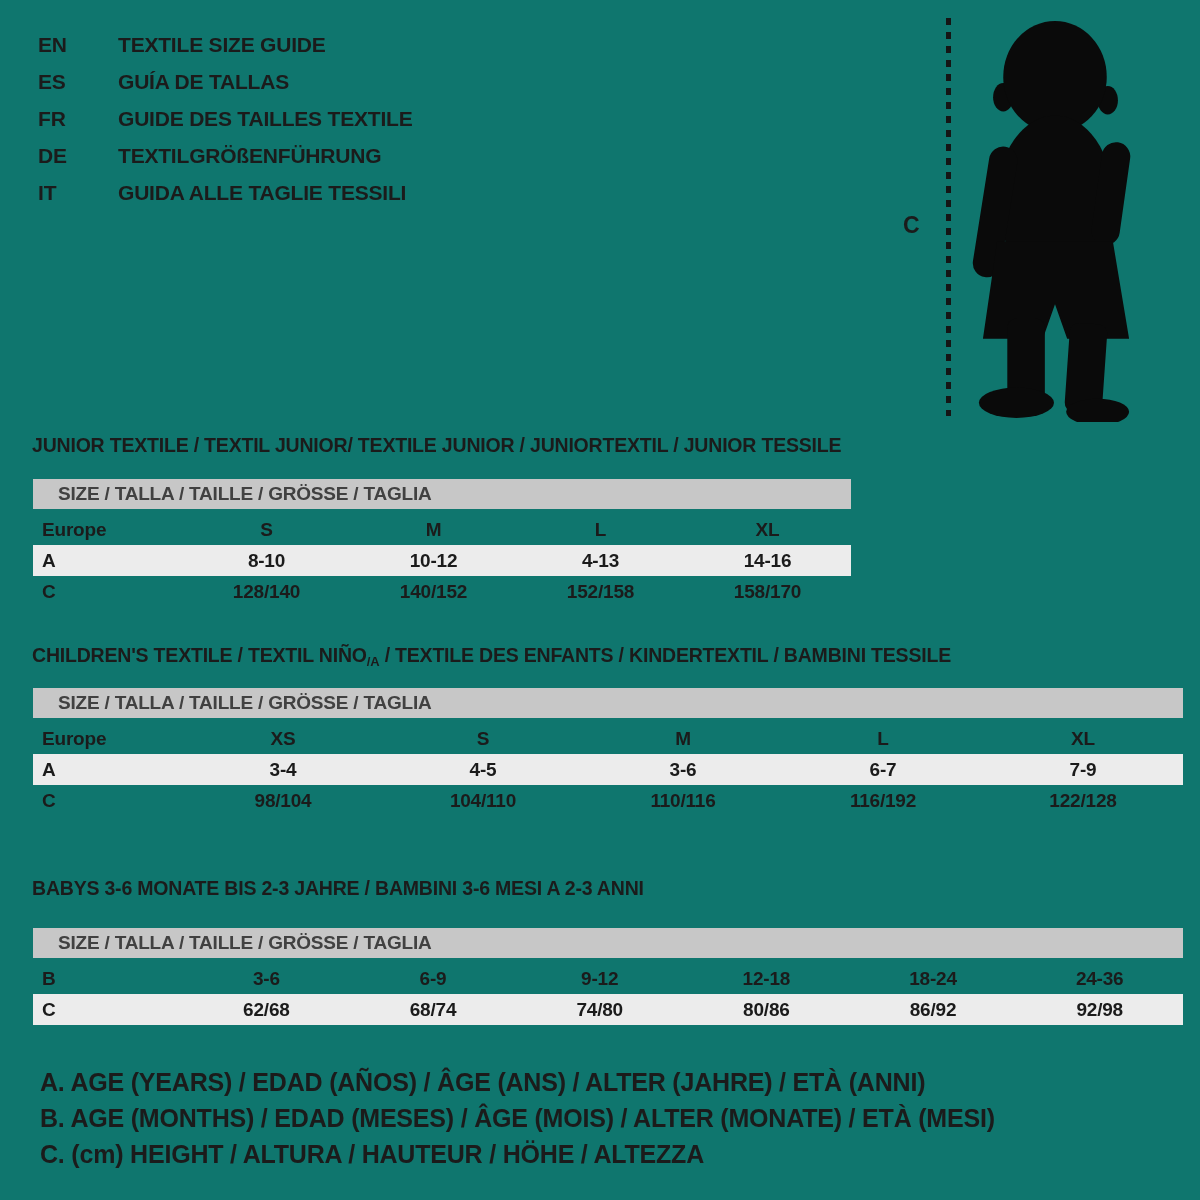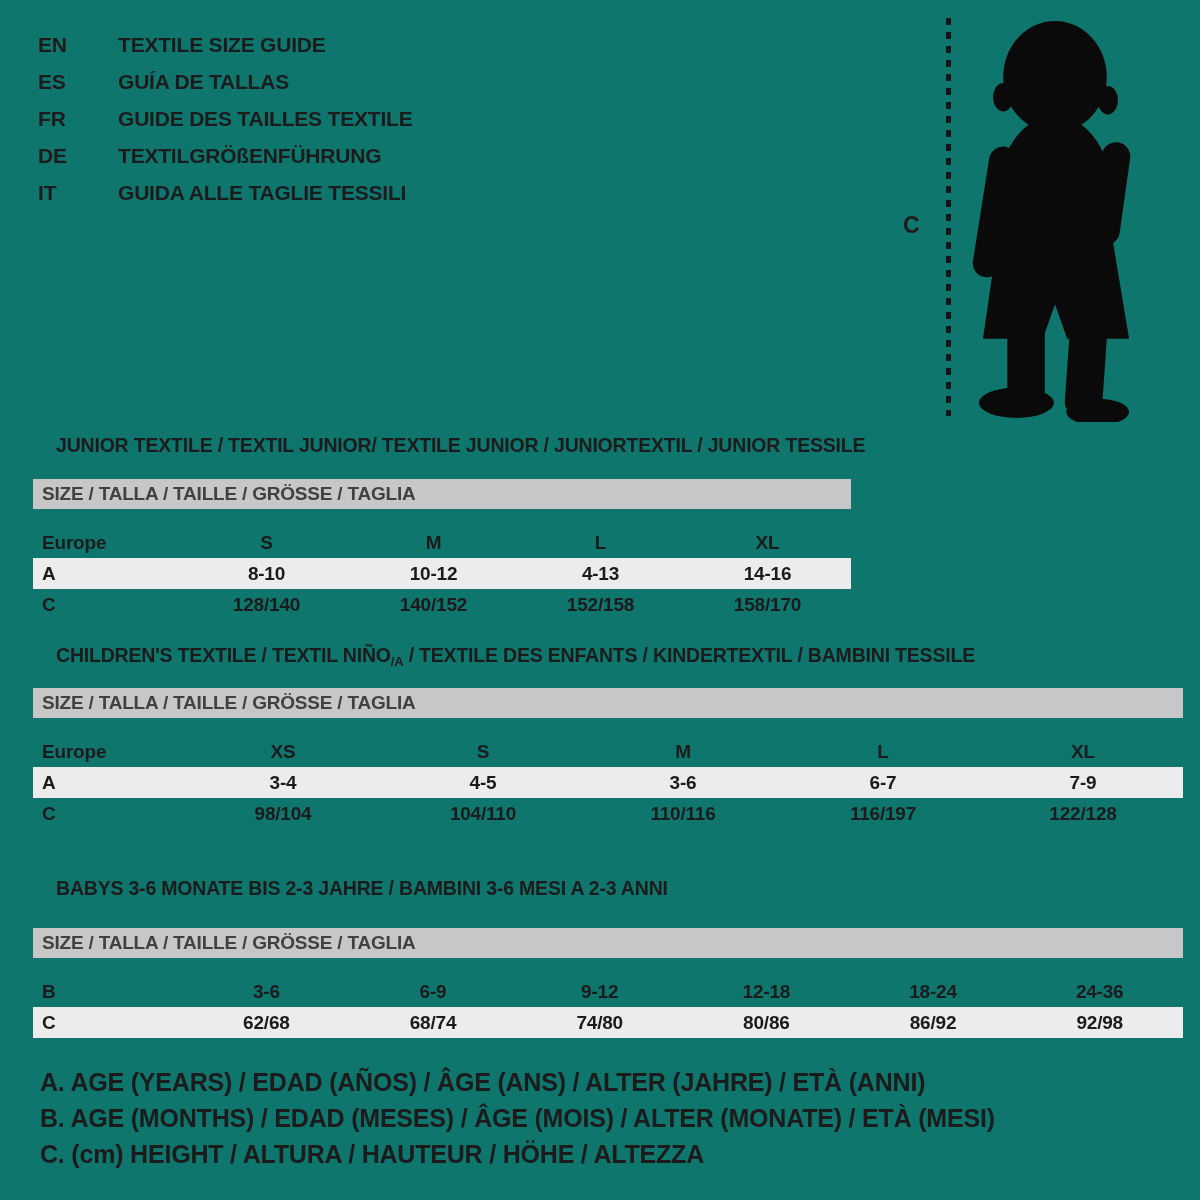--- a/index.html
+++ b/index.html
@@ -28,30 +28,30 @@
     width: 5px; height: 398px;
     background: repeating-linear-gradient(to bottom, #151515 0 7px, transparent 7px 14px);
   }
   .measure-label {
     position: absolute; left: 903px; top: 212px;
     font-size: 23px;
   }
   .toddler { position: absolute; left: 966px; top: 16px; width: 178px; height: 406px; }
 
   
-  .section-title { position: absolute; left: 56px; font-size: 19.5px; white-space: nowrap; }
+  .section-title { position: absolute; left: 32px; font-size: 19.5px; white-space: nowrap; }
   .sub-part { font-size: 13px; vertical-align: -4px; }
 
   
   .tbl { position: absolute; left: 33px; }
   .tbl-head {
     height: 30px; line-height: 30px;
     background: #c7c7c7; color: #414141;
-    padding-left: 9px; font-size: 19px;
-    margin-bottom: 18px;
+    padding-left: 25px; font-size: 19px;
+    margin-bottom: 5px;
   }
   .trow { display: flex; height: 31px; line-height: 31px; font-size: 19px; }
   .trow .lbl { width: 150px; padding-left: 9px; }
   .trow .cell { flex: 1; text-align: center; }
   .shaded { background: #ececec; }
 
   
   .legend { position: absolute; left: 40px; top: 1064px; }
   .legend-line { height: 36px; line-height: 36px; font-size: 25px; white-space: nowrap; }
 </style>
@@ -144,21 +144,21 @@
       <span class="cell">4-5</span>
       <span class="cell">3-6</span>
       <span class="cell">6-7</span>
       <span class="cell">7-9</span>
     </div>
     <div class="trow">
       <span class="lbl">C</span>
       <span class="cell">98/104</span>
       <span class="cell">104/110</span>
       <span class="cell">110/116</span>
-      <span class="cell">116/197</span>
+      <span class="cell">116/192</span>
       <span class="cell">122/128</span>
     </div>
   </div>
 
   <div class="section-title" style="top:877px">BABYS 3-6 MONATE BIS 2-3 JAHRE / BAMBINI 3-6 MESI A 2-3 ANNI</div>
   <div class="tbl" style="top:928px; width:1150px">
     <div class="tbl-head">SIZE / TALLA / TAILLE / GRÖSSE / TAGLIA</div>
     <div class="trow">
       <span class="lbl">B</span>
       <span class="cell">3-6</span>

